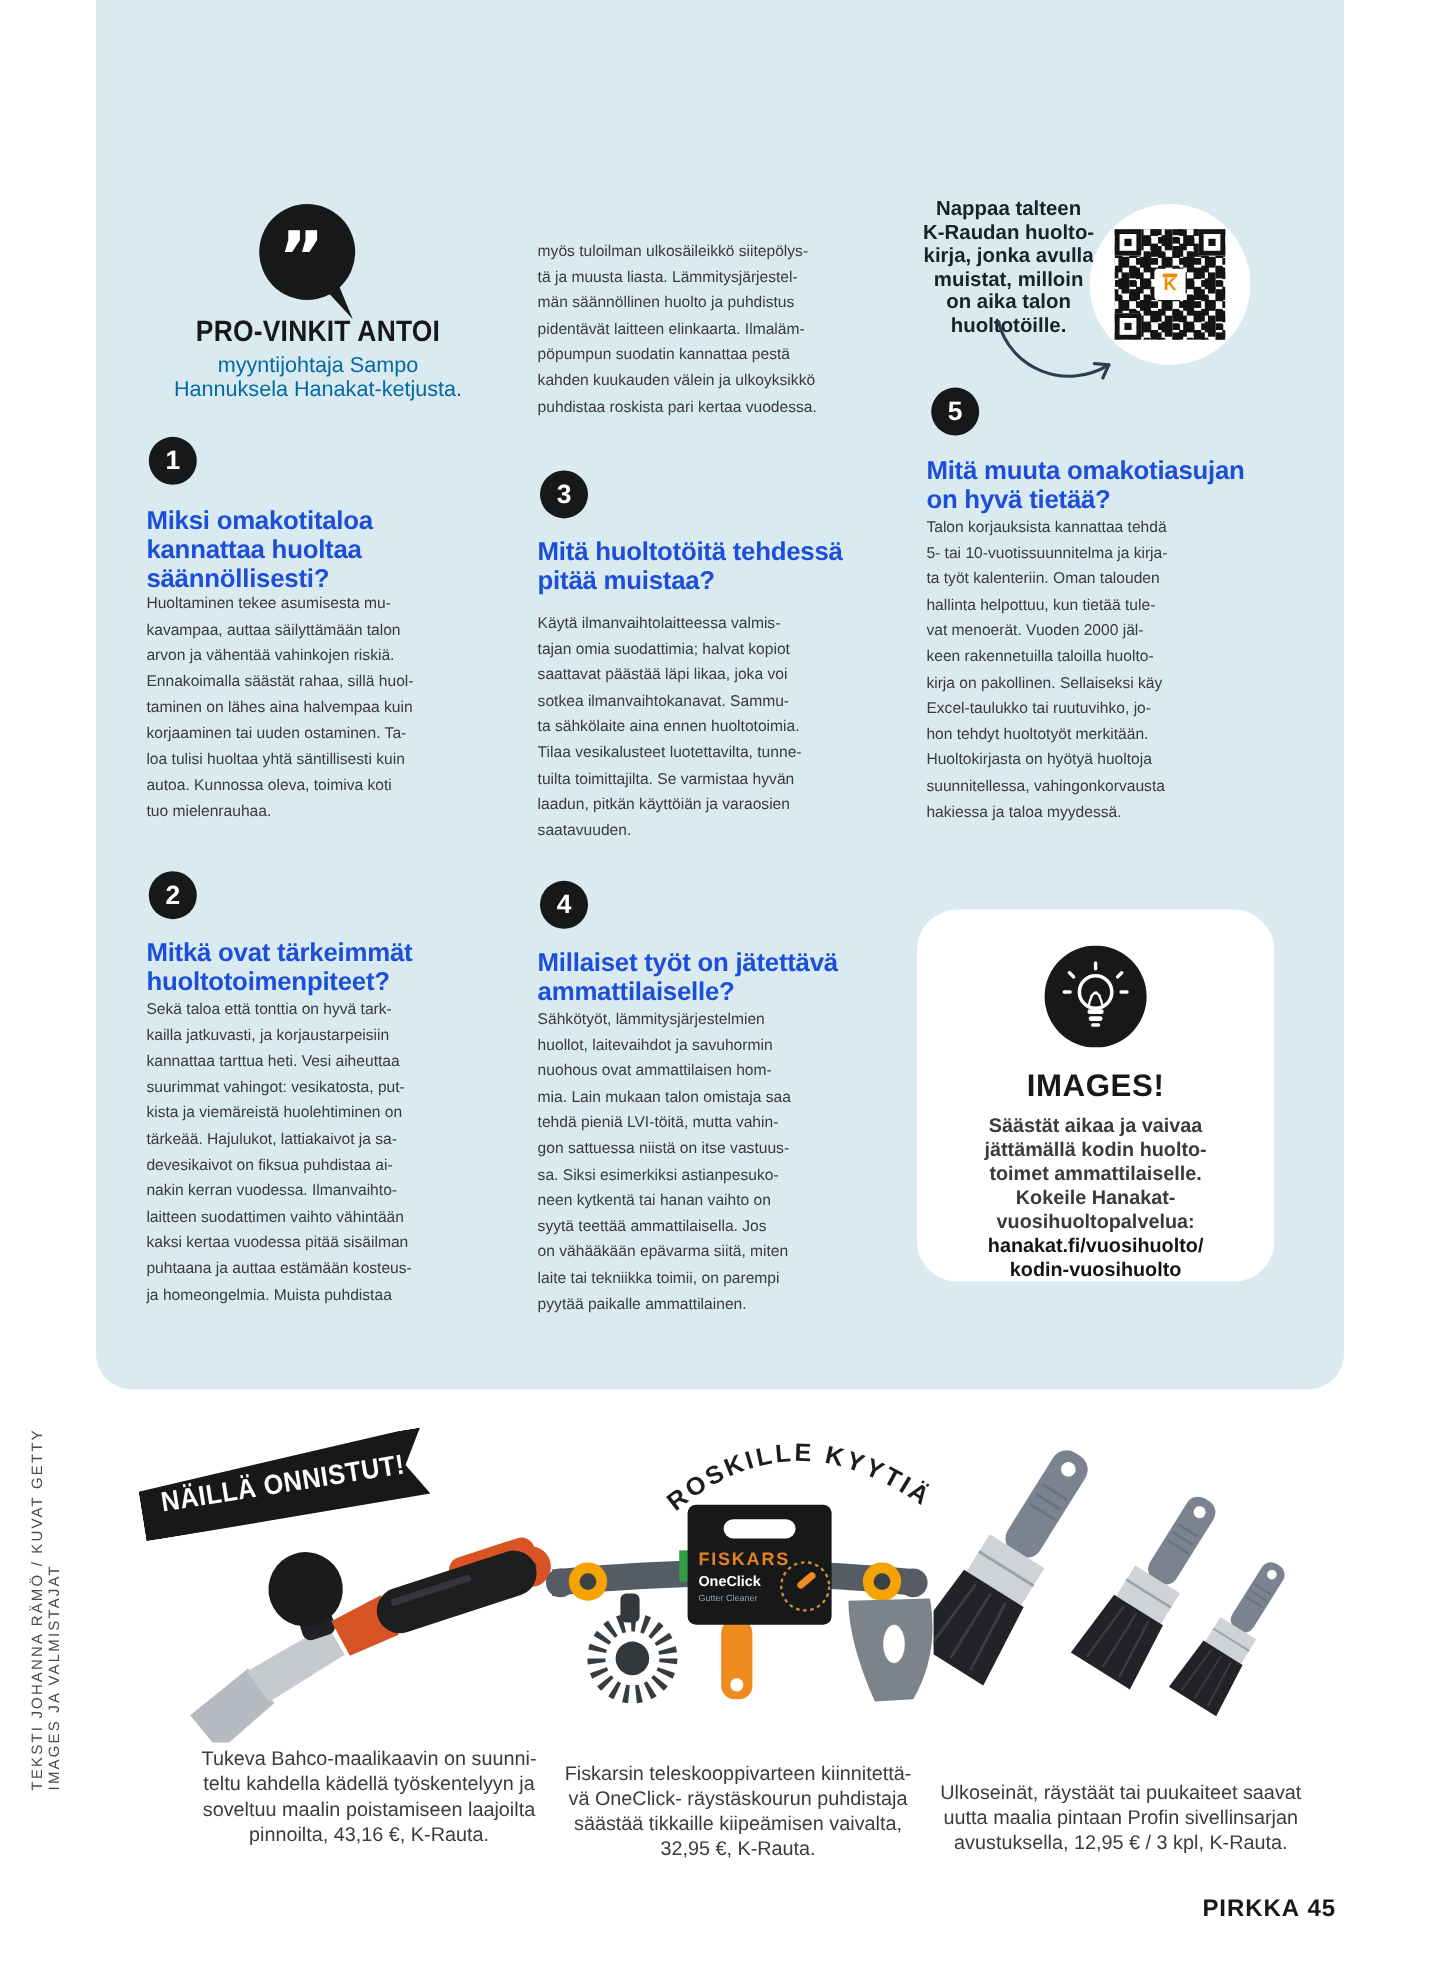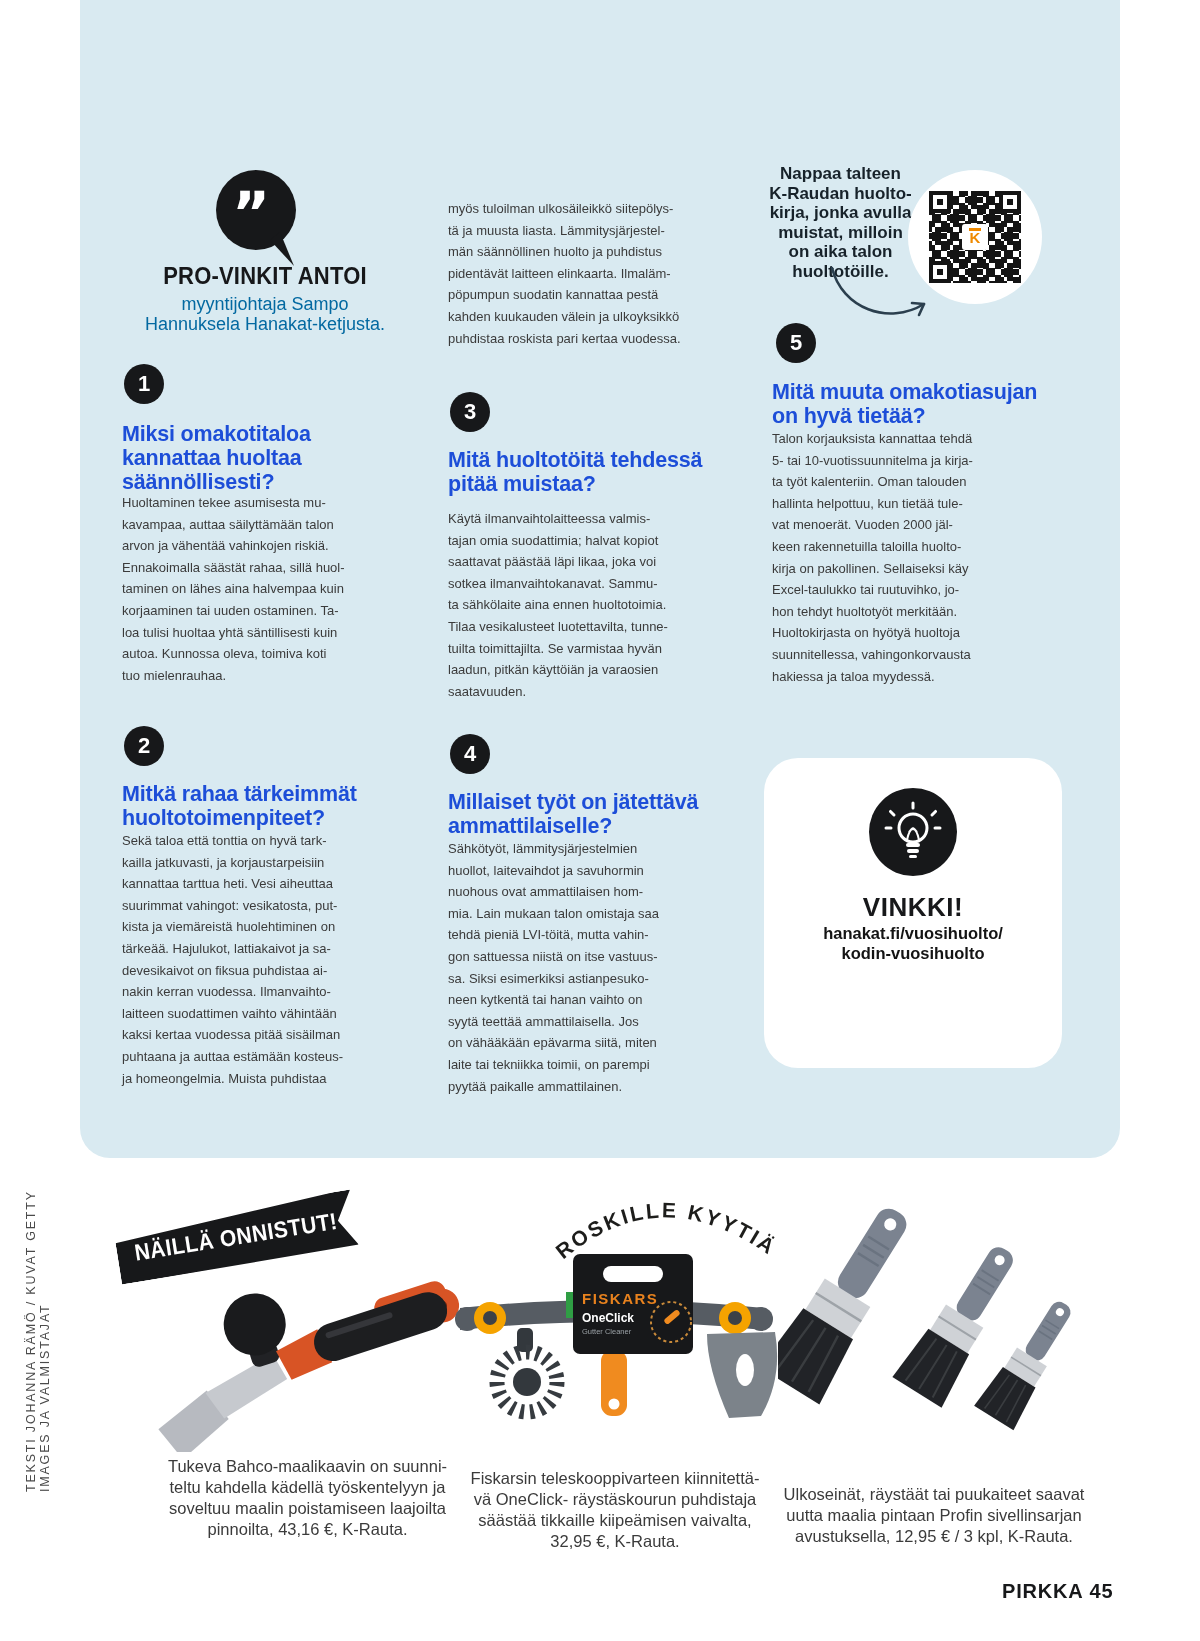--- a/index.html
+++ b/index.html
@@ -63,21 +63,21 @@
 kavampaa, auttaa säilyttämään talon
 arvon ja vähentää vahinkojen riskiä.
 Ennakoimalla säästät rahaa, sillä huol-
 taminen on lähes aina halvempaa kuin
 korjaaminen tai uuden ostaminen. Ta-
 loa tulisi huoltaa yhtä säntillisesti kuin
 autoa. Kunnossa oleva, toimiva koti
 tuo mielenrauhaa.</p>
 
 <div class="abs num" style="left:124px;top:726px">2</div>
-<h2 class="abs q-title" style="left:122px;top:782px;width:300px">Mitkä rahaa tärkeimmät
+<h2 class="abs q-title" style="left:122px;top:782px;width:300px">Mitkä ovat tärkeimmät
 huoltotoimenpiteet?</h2>
 <p class="abs q-body" style="left:122px;top:830px;width:300px">Sekä taloa että tonttia on hyvä tark-
 kailla jatkuvasti, ja korjaustarpeisiin
 kannattaa tarttua heti. Vesi aiheuttaa
 suurimmat vahingot: vesikatosta, put-
 kista ja viemäreistä huolehtiminen on
 tärkeää. Hajulukot, lattiakaivot ja sa-
 devesikaivot on fiksua puhdistaa ai-
 nakin kerran vuodessa. Ilmanvaihto-
 laitteen suodattimen vaihto vähintään
@@ -159,21 +159,26 @@
 <div class="abs tip-box" style="left:764px;top:758px;width:298px;height:310px">
   <svg width="88" height="88" viewBox="0 0 88 88">
     <circle cx="44" cy="44" r="44" fill="#17181a"></circle>
     <circle cx="44" cy="40" r="14" fill="none" stroke="#ffffff" stroke-width="3"></circle>
     <path d="M38,52 q2,-10 6,-12 M50,52 q-2,-10 -6,-12 M40,44 q4,-6 8,0" fill="none" stroke="#ffffff" stroke-width="2"></path>
     <rect x="37" y="55" width="14" height="4" rx="2" fill="#ffffff"></rect>
     <rect x="38" y="61" width="12" height="4" rx="2" fill="#ffffff"></rect>
     <rect x="40" y="67" width="8" height="3" rx="1.5" fill="#ffffff"></rect>
     <path d="M44,20 v-6 M25,27 l-4,-4 M63,27 l4,-4 M22,40 h-7 M66,40 h7" stroke="#ffffff" stroke-width="3" stroke-linecap="round" stroke-dasharray="5 3"></path>
   </svg>
-  <div class="tip-title">VINKKI!</div>
+  <div class="tip-title">IMAGES!</div>
+  <div class="tip-body">Säästät aikaa ja vaivaa
+jättämällä kodin huolto-
+toimet ammattilaiselle.
+Kokeile Hanakat-
+vuosihuoltopalvelua:</div>
   <div class="tip-link">hanakat.fi/vuosihuolto/
 kodin-vuosihuolto</div>
 </div>
 
 <div class="abs credit" style="left:24px;top:1142px">TEKSTI JOHANNA RÄMÖ / KUVAT GETTY IMAGES JA VALMISTAJAT</div>
 
 <div class="abs banner" style="left:116px;top:1208px">
   <span>NÄILLÄ ONNISTUT!</span>
 </div>
 

